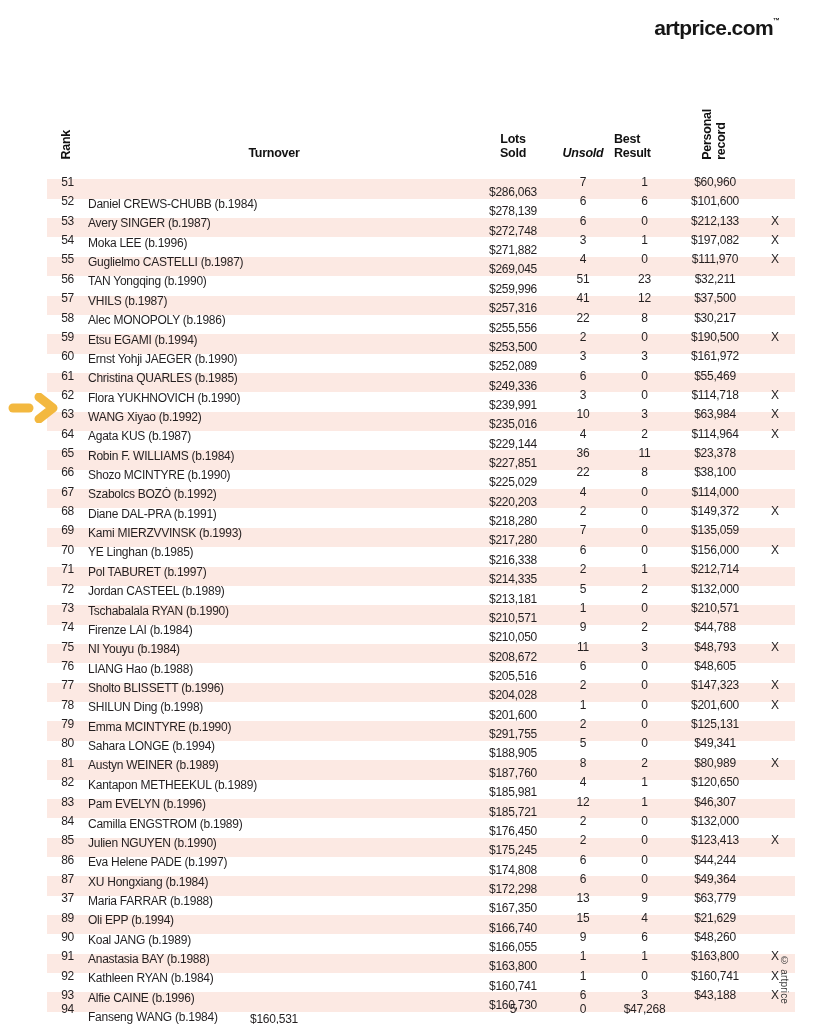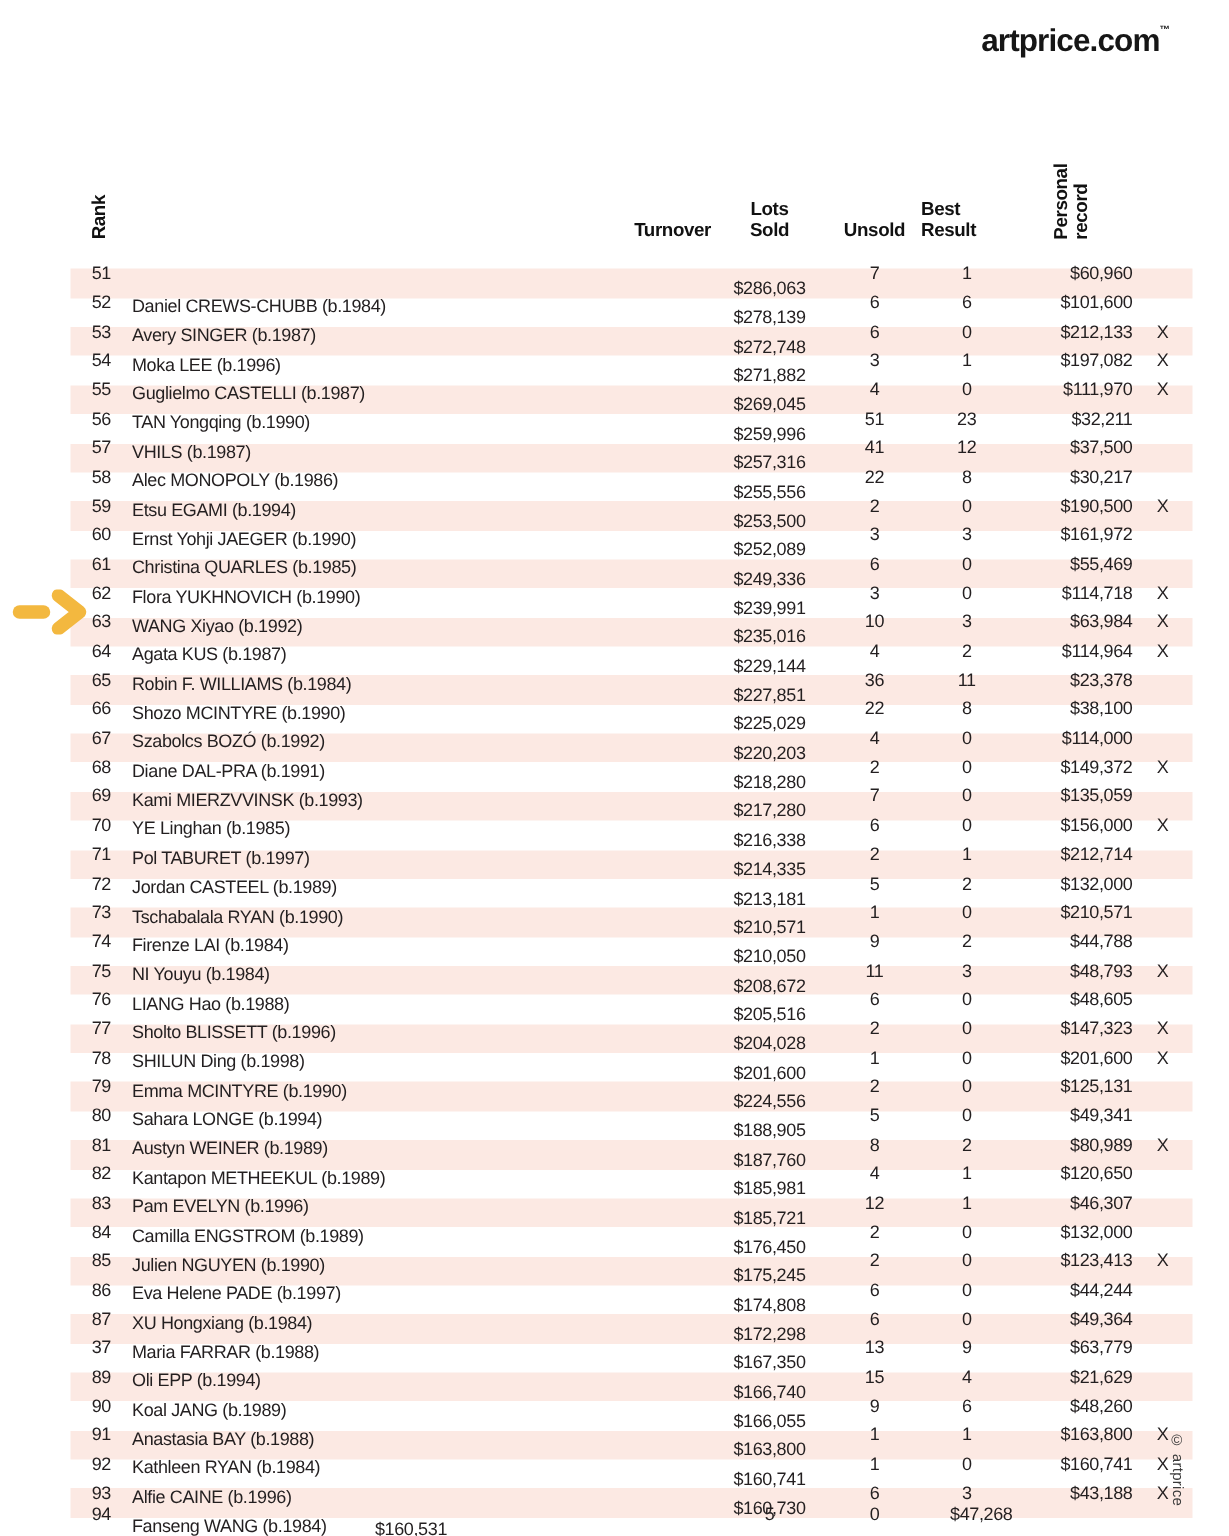--- a/index.html
+++ b/index.html
@@ -37,34 +37,34 @@
   }
   .h-rank, .h-record {
     writing-mode: vertical-rl;
     transform: rotate(180deg);
     white-space: pre-line;
     justify-self: center;
     padding-left: 1px;
   }
   .h-rank { justify-self: end; }
   .h-artist { text-align: center; }
-  .h-turnover { text-align: right; }
+  .h-turnover { text-align: center; }
   .h-lots { text-align: center; white-space: pre-line; }
-  .h-unsold { text-align: center; }
+  .h-unsold { text-align: center; font-style: italic; }
   .h-best { text-align: left; }
 
   .rows { font-size: 12px; }
   .row { height: 19.37px; align-items: center; }
   .row:nth-child(even) { background: #fce9e3; }
   .cell-rank   { text-align: right; }
   .cell-artist { padding-left: 14px; white-space: nowrap; overflow: hidden; margin-top: 44px; }
   .cell-turnover { text-align: center; margin-top: 20px; }
   .cell-lots   { text-align: center; }
   .cell-unsold { text-align: center; }
-  .cell-best   { text-align: right; }
+  .cell-best   { text-align: center; }
   .cell-record { text-align: center; }
 
   
   .arrow {
     position: absolute; left: 8px; top: 393px;
     width: 52px; height: 30px;
   }
 
   
   .copyright {
@@ -367,21 +367,21 @@
     <div class="cell-turnover">$201,600</div>
     <div class="cell-lots">1</div>
     <div class="cell-unsold">0</div>
     <div class="cell-best">$201,600</div>
     <div class="cell-record">X</div>
   </div>
 
   <div class="row grid-cols">
     <div class="cell-rank">79</div>
     <div class="cell-artist">Sahara LONGE (b.1994)</div>
-    <div class="cell-turnover">$224,556</div>
+    <div class="cell-turnover">$291,755</div>
     <div class="cell-lots">2</div>
     <div class="cell-unsold">0</div>
     <div class="cell-best">$125,131</div>
     <div class="cell-record"></div>
   </div>
 
   <div class="row grid-cols">
     <div class="cell-rank">80</div>
     <div class="cell-artist">Austyn WEINER (b.1989)</div>
     <div class="cell-turnover">$188,905</div>

